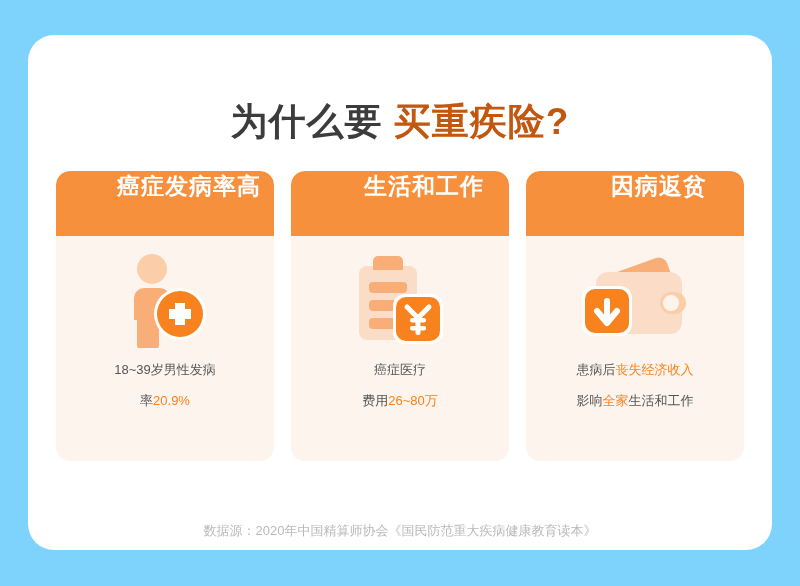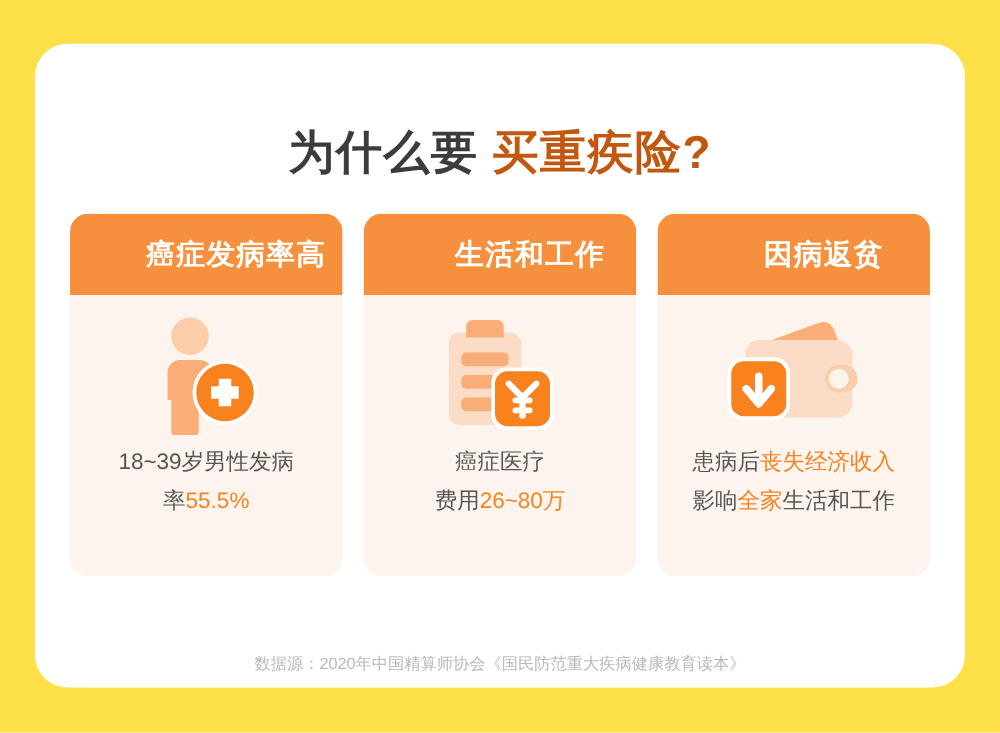--- a/index.html
+++ b/index.html
@@ -12,21 +12,21 @@
     background: #FBEDE3;
     font-family: "Liberation Sans", "DejaVu Sans", sans-serif;
     overflow: hidden;
   }
   .page {
     position: absolute;
     left: 0;
     top: 0;
     width: 800px;
     height: 586px;
-    background: #fde047;
+    background: #7dd3fc;
   }
   .panel {
     position: absolute;
     left: 28px;
     top: 35px;
     width: 744px;
     height: 515px;
     background: #FFFFFF;
     border-radius: 26px;
   }
@@ -64,21 +64,20 @@
     flex-direction: column;
     align-items: center;
     height: 290px;
   }
   .card-header {
     width: 100%;
     height: 65px;
     background: #F7903D;
     border-radius: 14px 14px 0 0;
     display: flex;
-    align-items: center;
     justify-content: center;
     box-sizing: border-box;
     padding-left: 48px;
   }
   .card-header-text {
     color: #FFFFFF;
     font-size: 23px;
     font-weight: bold;
     letter-spacing: 1px;
     white-space: nowrap;
@@ -88,21 +87,21 @@
     height: 96px;
     width: 118px;
     display: flex;
     align-items: center;
     justify-content: center;
   }
   .card-body {
     margin-top: 6px;
     width: 200px;
     text-align: center;
-    font-size: 18px;
+    font-size: 13px;
     color: #555555;
     line-height: 31px;
   }
   .card-body .hl {
     color: #F7821E;
   }
   .source {
     position: absolute;
     left: 0;
     top: 487px;
@@ -133,21 +132,21 @@
           <svg width="110" height="96" viewBox="0 0 110 96" xmlns="http://www.w3.org/2000/svg">
             <circle cx="42" cy="17" r="15" fill="#FBCDA8"></circle>
             <path d="M24 46 a10 10 0 0 1 10-10 h16 a10 10 0 0 1 10 10 v22 h-11 v25 a4 4 0 0 1 -4 4 h-14 a4 4 0 0 1 -4 -4 v-25 h-3 z" fill="#FAAE77"></path>
             <circle cx="70" cy="62" r="26" fill="#FFFFFF"></circle>
             <circle cx="70" cy="62" r="23" fill="#F7821E"></circle>
             <path d="M65 51 h10 v6 h6 v10 h-6 v6 h-10 v-6 h-6 v-10 h6 z" fill="#FFFFFF"></path>
           </svg>
         </div>
         <div class="card-body">
           <div>18~39岁男性发病</div>
-          <div><span>率</span><span class="hl">55.5%</span></div>
+          <div><span>率</span><span class="hl">20.9%</span></div>
         </div>
       </div>
 
       <div class="card">
         <div class="card-header">
           <span class="card-header-text">生活和工作</span>
         </div>
         <div class="card-icon">
           <svg width="110" height="96" viewBox="0 0 110 96" xmlns="http://www.w3.org/2000/svg">
             <rect x="14" y="14" width="58" height="74" rx="8" fill="#FBDCC6"></rect>

